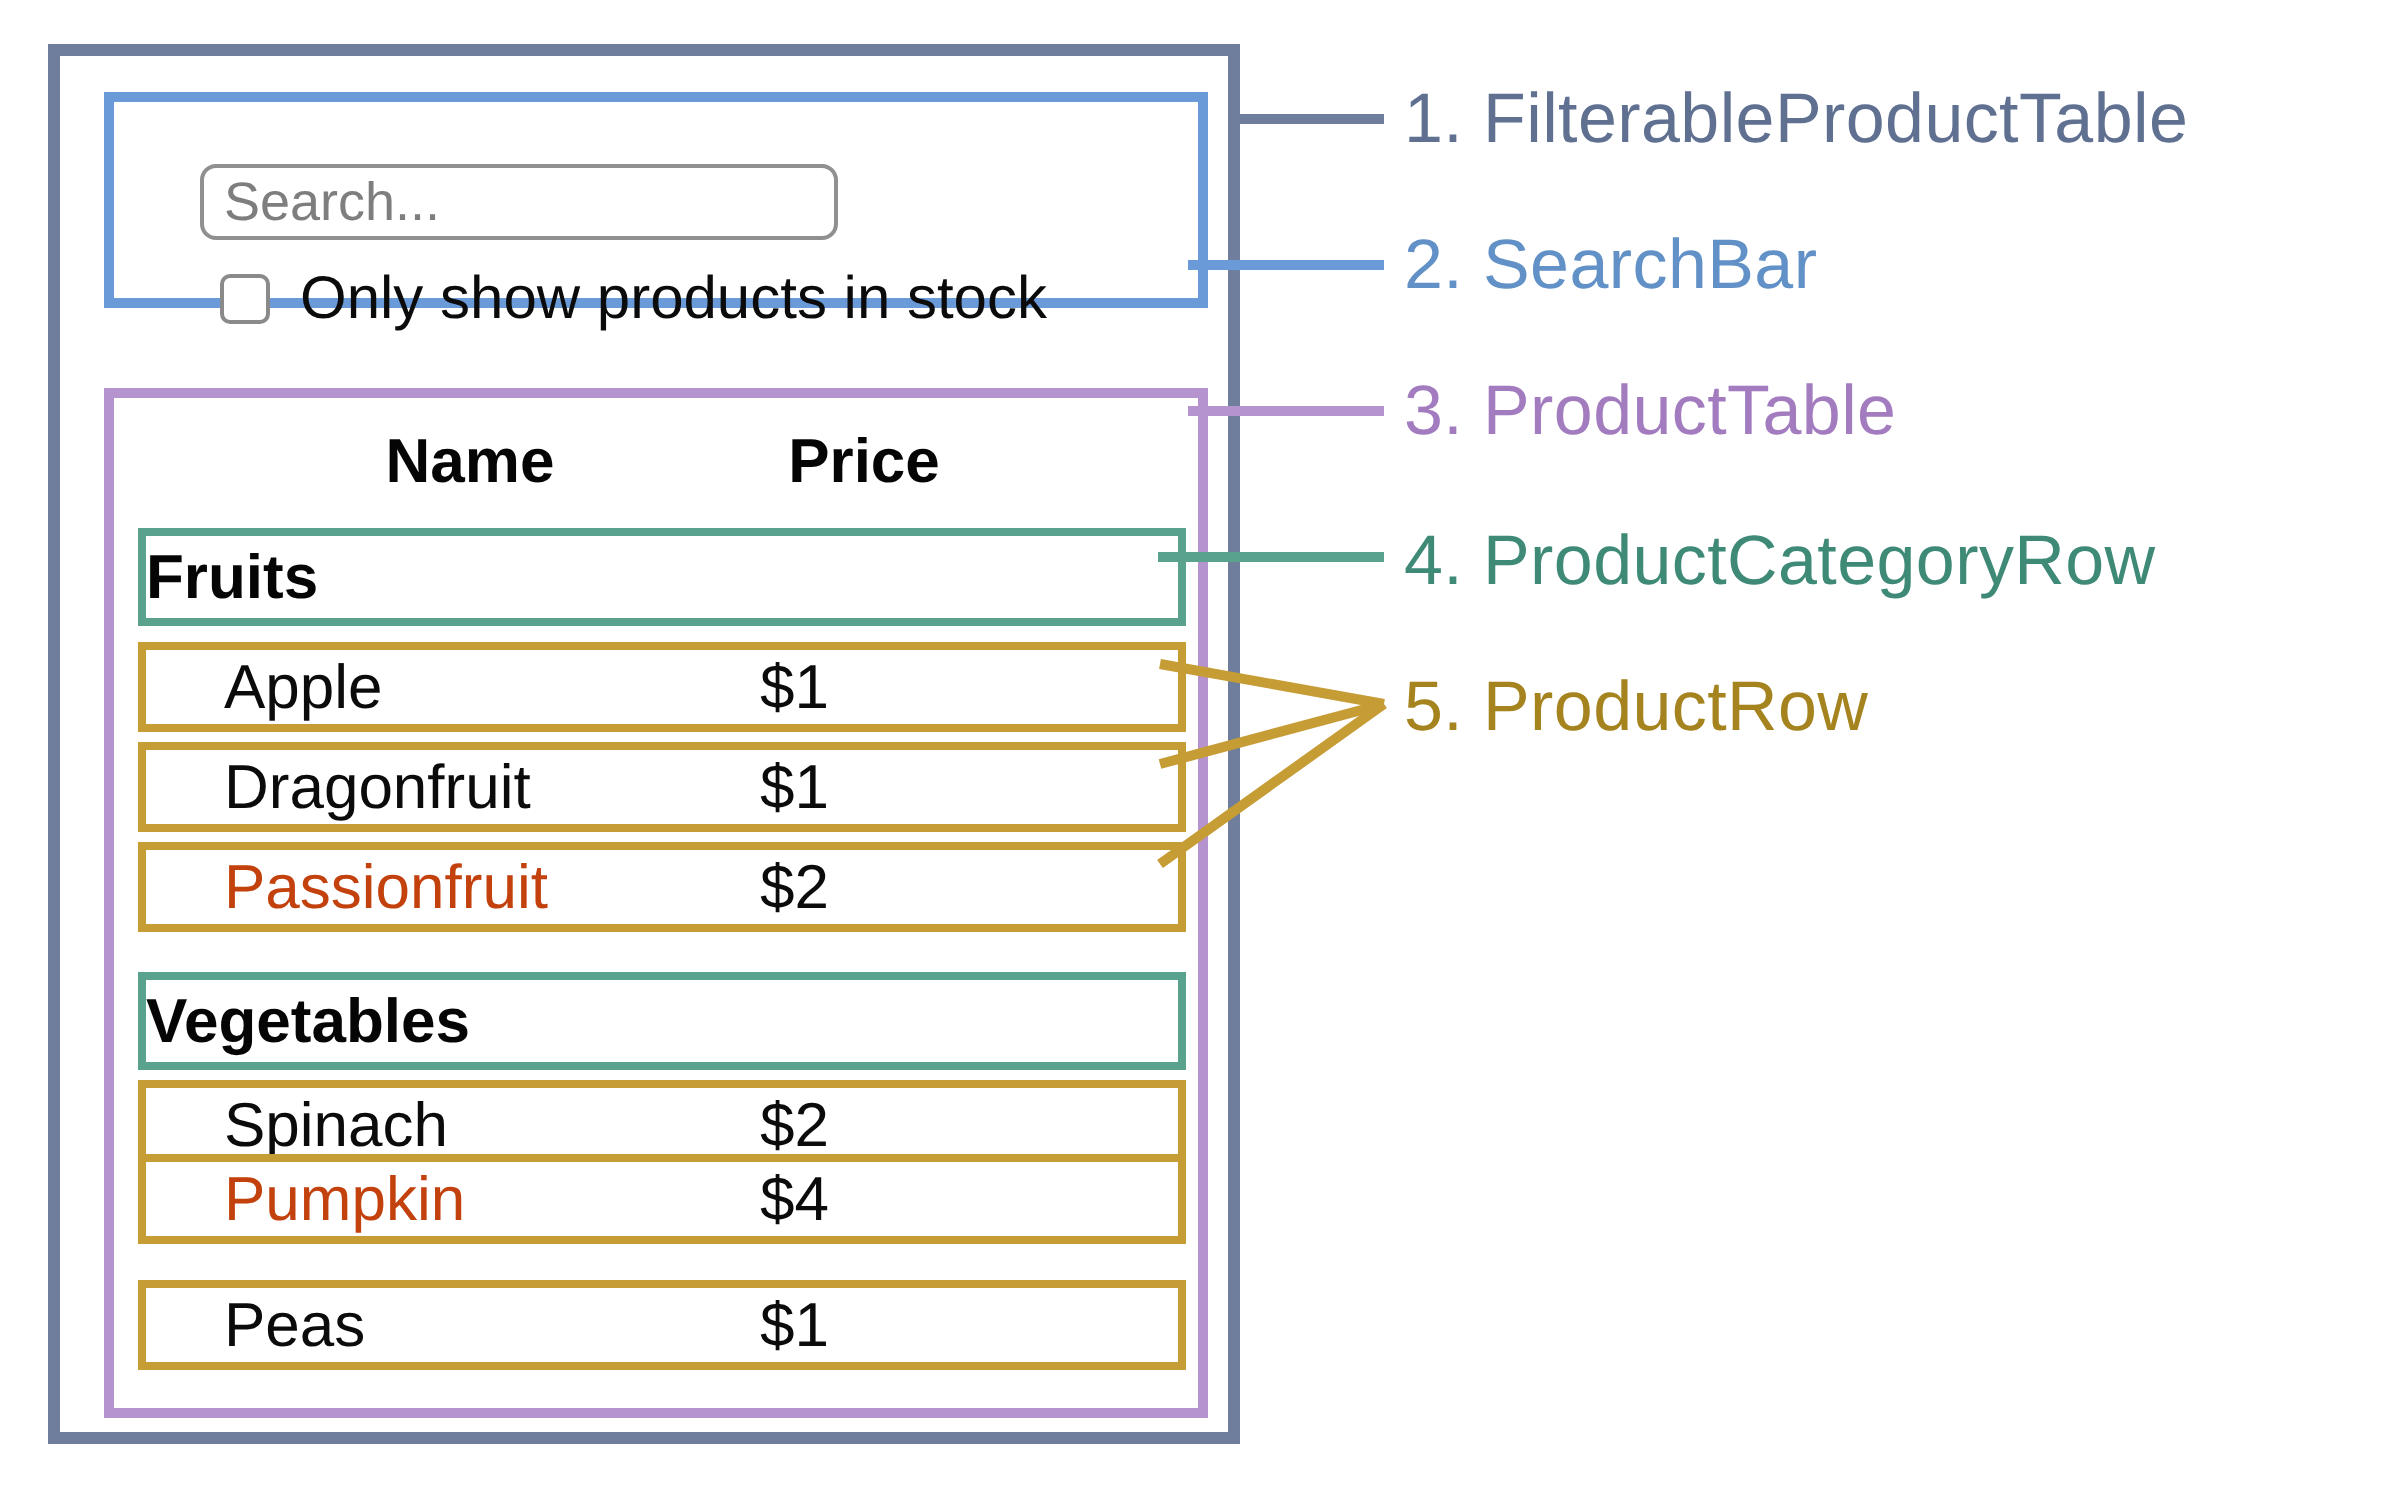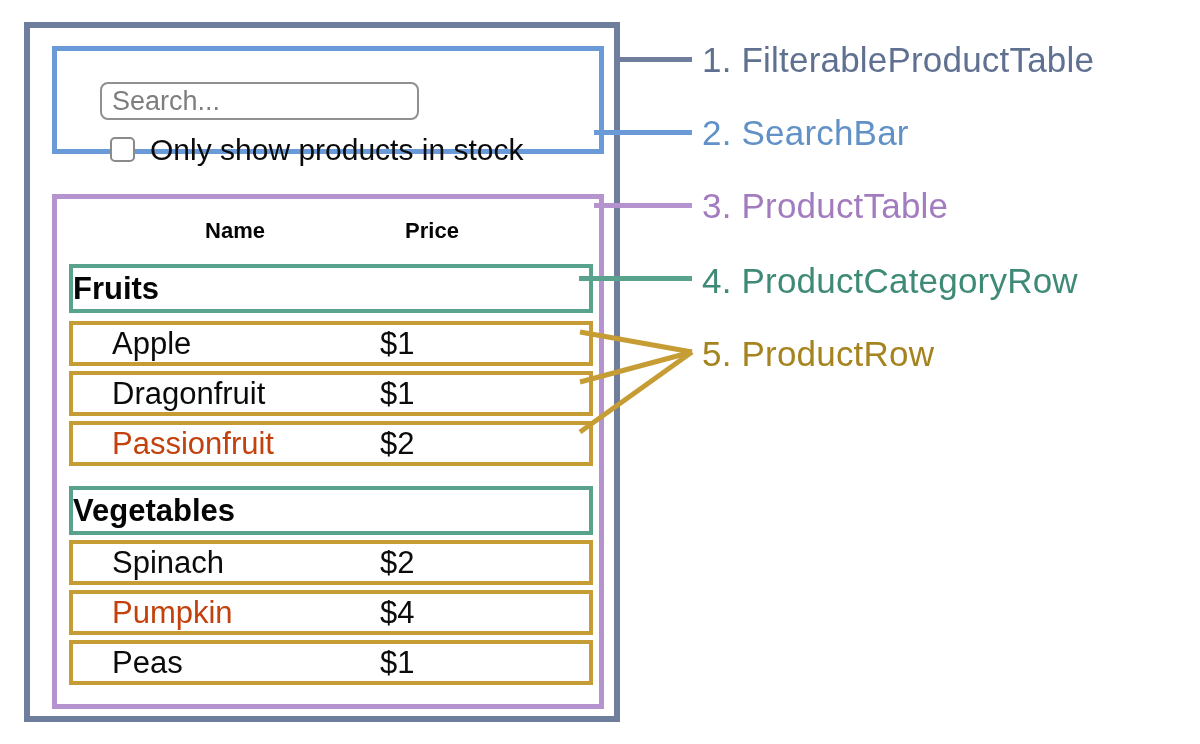--- a/index.html
+++ b/index.html
@@ -16,21 +16,21 @@
     font-family:"Liberation Sans", sans-serif;font-size:27px;color:#3c3c3c;
     padding:0 0 0 10px;outline:none;background:#fff;}
   .search-input::placeholder{color:#7e7e7e;opacity:1;}
   .checkbox{position:absolute;left:53px;top:86px;width:25px;height:25px;
     border:2px solid #8a8a8a;border-radius:5px;box-sizing:border-box;background:#fff;cursor:pointer;}
   .checkbox-label{position:absolute;left:93px;top:84px;font-size:30px;line-height:30px;color:#0b0b0b;white-space:nowrap;}
 
   .table-box{position:absolute;left:22px;top:166px;width:552px;height:515px;
     border:5px solid #b493ce;box-sizing:border-box;background:#fff;}
   .th{position:absolute;top:16px;transform:translateX(-50%);font-weight:bold;
-    font-size:22px;line-height:32px;color:#050505;white-space:nowrap;}
+    font-size:31px;line-height:32px;color:#050505;white-space:nowrap;}
 
   .row{position:absolute;left:12px;width:524px;box-sizing:border-box;background:#fff;}
   .cat-row{height:49px;border:4px solid #58a28e;}
   .cat-label{display:block;padding-right:60px;font-weight:bold;
     font-size:31px;line-height:41px;color:#050505;}
   .prod-row{height:45px;border:4px solid #c69c35;}
   .p-name{position:absolute;left:39px;top:0;font-size:31px;line-height:37px;color:#0b0b0b;white-space:nowrap;}
   .p-name.oos{color:#c2410c;}
   .p-price{position:absolute;left:307px;top:0;font-size:31px;line-height:37px;color:#0b0b0b;white-space:nowrap;}
 
@@ -86,21 +86,21 @@
       </div>
 
       <div class="row cat-row" style="top:287px">
         <span class="cat-label">Vegetables</span>
       </div>
 
       <div class="row prod-row" style="top:341px">
         <span class="p-name">Spinach</span>
         <span class="p-price">$2</span>
       </div>
-      <div class="row prod-row" style="top:391px">
+      <div class="row prod-row" style="top:378px">
         <span class="p-name oos">Pumpkin</span>
         <span class="p-price">$4</span>
       </div>
       <div class="row prod-row" style="top:441px">
         <span class="p-name">Peas</span>
         <span class="p-price">$1</span>
       </div>
     </div>
   </div>
 

